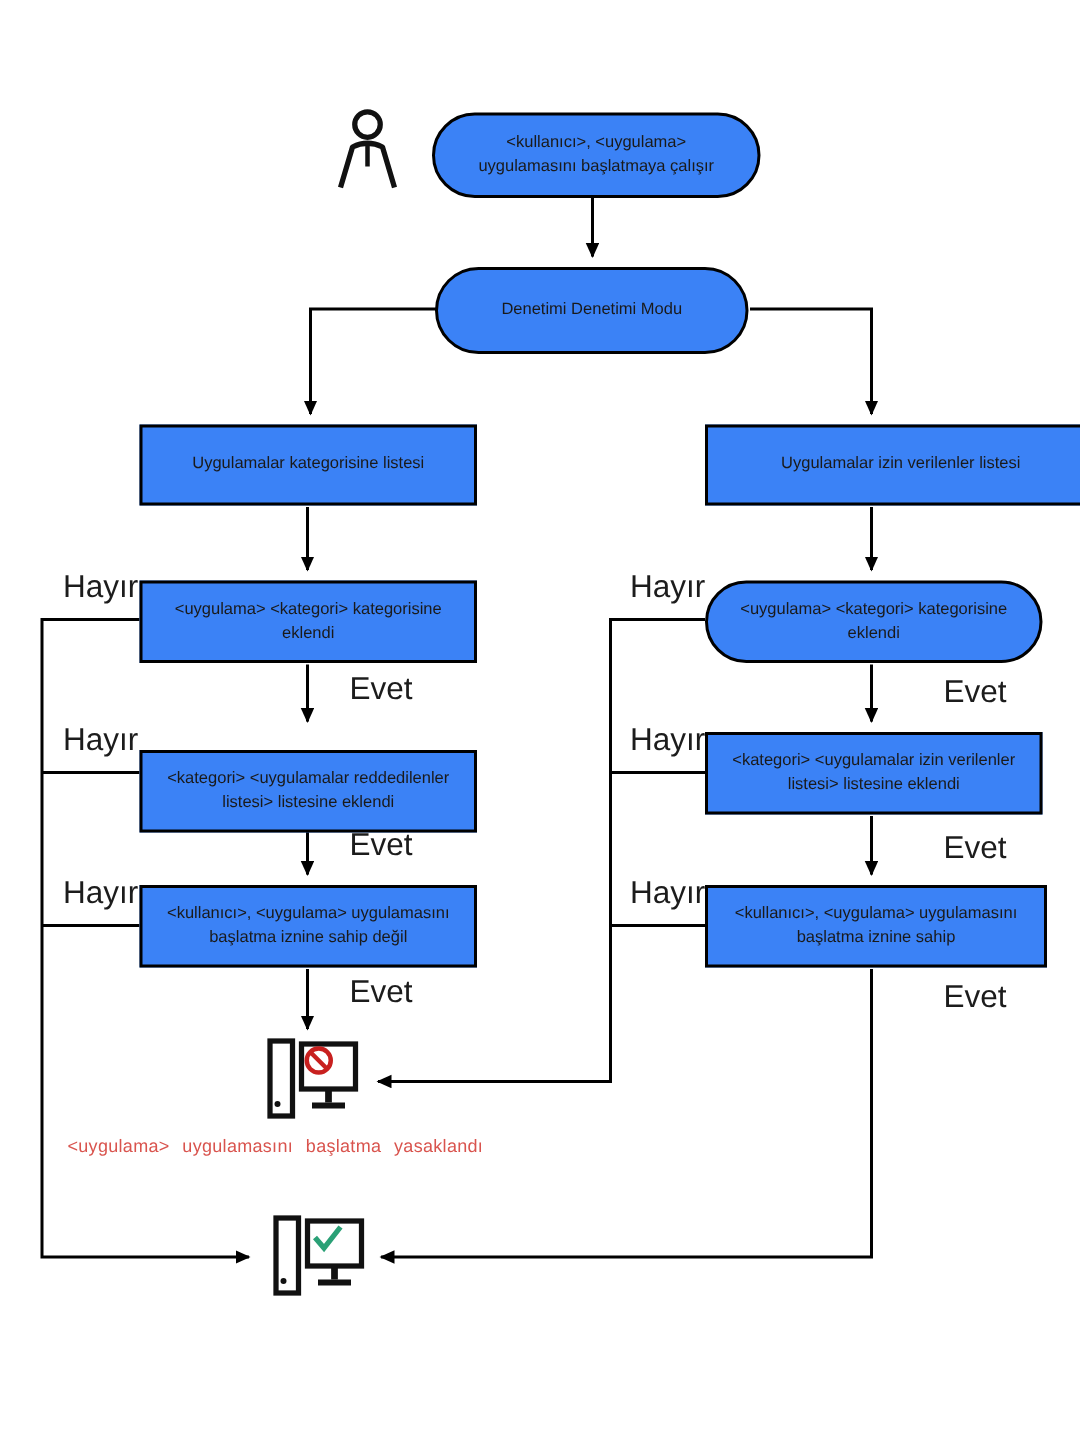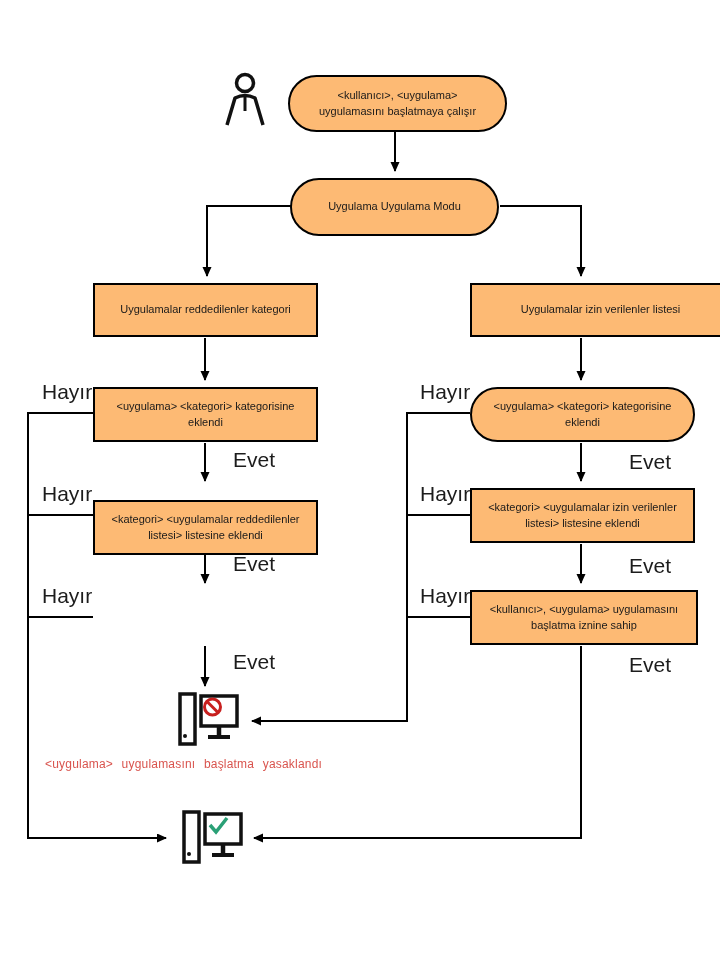--- a/index.html
+++ b/index.html
@@ -2,21 +2,21 @@
 <html><head>
 <meta charset="utf-8">
 <style>
   html,body{margin:0;padding:0;background:#ffffff;}
   .canvas{
     position:relative;width:720px;height:960px;background:#ffffff;overflow:hidden;
     font-family:"Liberation Sans","DejaVu Sans",sans-serif;color:#1a1a1a;
   }
   .wires{position:absolute;left:0;top:0;width:720px;height:960px;}
   .node{
-    position:absolute;box-sizing:border-box;background:#fdba74;border:2px solid #000;
+    position:absolute;box-sizing:border-box;background:#3b82f6;border:2px solid #000;
     display:flex;align-items:center;justify-content:center;text-align:center;
     font-size:11px;line-height:1.45;padding:4px 16px;
   }
   .stadium{border-radius:30px;border-width:2.5px;}
   .edge-label{position:absolute;font-size:21px;color:#1c1c1c;}
   .outcome{position:absolute;font-size:12px;word-spacing:5px;letter-spacing:.2px;}
   .outcome.blocked{color:#d9544e;}
   .outcome.started{color:#00837a;}
   .icon-abs{position:absolute;}
 </style>
@@ -56,30 +56,31 @@
   </svg>
 
   <svg class="icon-abs" style="left:222px;top:72px" width="46" height="56" viewBox="0 0 46 56">
     <circle cx="23" cy="11" r="8.5" fill="none" stroke="#111" stroke-width="3.5"></circle>
     <path d="M5,53 L13,26 Q23,21 33,26 L41,53" fill="none" stroke="#111" stroke-width="3.5" stroke-linejoin="round"></path>
     <line x1="23" y1="25" x2="23" y2="39" stroke="#111" stroke-width="3"></line>
   </svg>
 
   <div class="node stadium" style="left:288px;top:75px;width:219px;height:57px">&lt;kullanıcı&gt;, &lt;uygulama&gt; uygulamasını başlatmaya çalışır</div>
 
-  <div class="node stadium" style="left:290px;top:178px;width:209px;height:58px">Uygulama Uygulama Modu</div>
+  <div class="node stadium" style="left:290px;top:178px;width:209px;height:58px">Denetimi Denetimi Modu</div>
 
-  <div class="node" style="left:93px;top:283px;width:225px;height:54px">Uygulamalar reddedilenler kategori</div>
+  <div class="node" style="left:93px;top:283px;width:225px;height:54px">Uygulamalar kategorisine listesi</div>
 
   <div class="node" style="left:470px;top:283px;width:261px;height:54px">Uygulamalar izin verilenler listesi</div>
 
   <div class="node" style="left:93px;top:387px;width:225px;height:55px">&lt;uygulama&gt; &lt;kategori&gt; kategorisine eklendi</div>
 
   <div class="node" style="left:93px;top:500px;width:225px;height:55px">&lt;kategori&gt; &lt;uygulamalar reddedilenler listesi&gt; listesine eklendi</div>
 
+  <div class="node" style="left:93px;top:590px;width:225px;height:55px">&lt;kullanıcı&gt;, &lt;uygulama&gt; uygulamasını başlatma iznine sahip değil</div>
 
   <div class="node stadium" style="left:470px;top:387px;width:225px;height:55px">&lt;uygulama&gt; &lt;kategori&gt; kategorisine eklendi</div>
 
   <div class="node" style="left:470px;top:488px;width:225px;height:55px">&lt;kategori&gt; &lt;uygulamalar izin verilenler listesi&gt; listesine eklendi</div>
 
   <div class="node" style="left:470px;top:590px;width:228px;height:55px">&lt;kullanıcı&gt;, &lt;uygulama&gt; uygulamasını başlatma iznine sahip</div>
 
   <span class="edge-label" style="left:42px;top:380px">Hayır</span>
   <span class="edge-label" style="left:42px;top:482px">Hayır</span>
   <span class="edge-label" style="left:42px;top:584px">Hayır</span>

